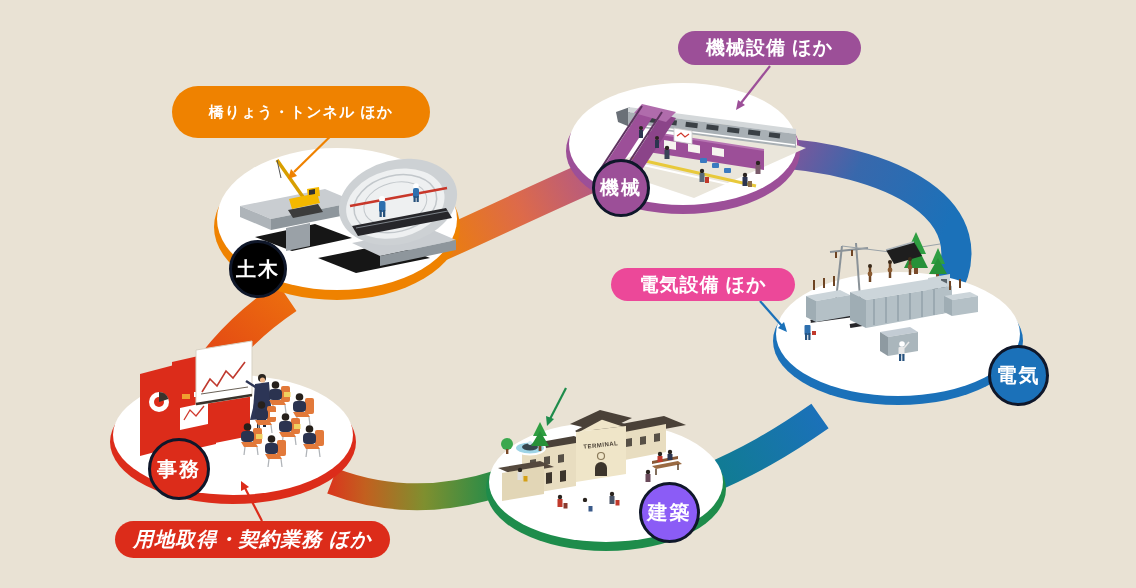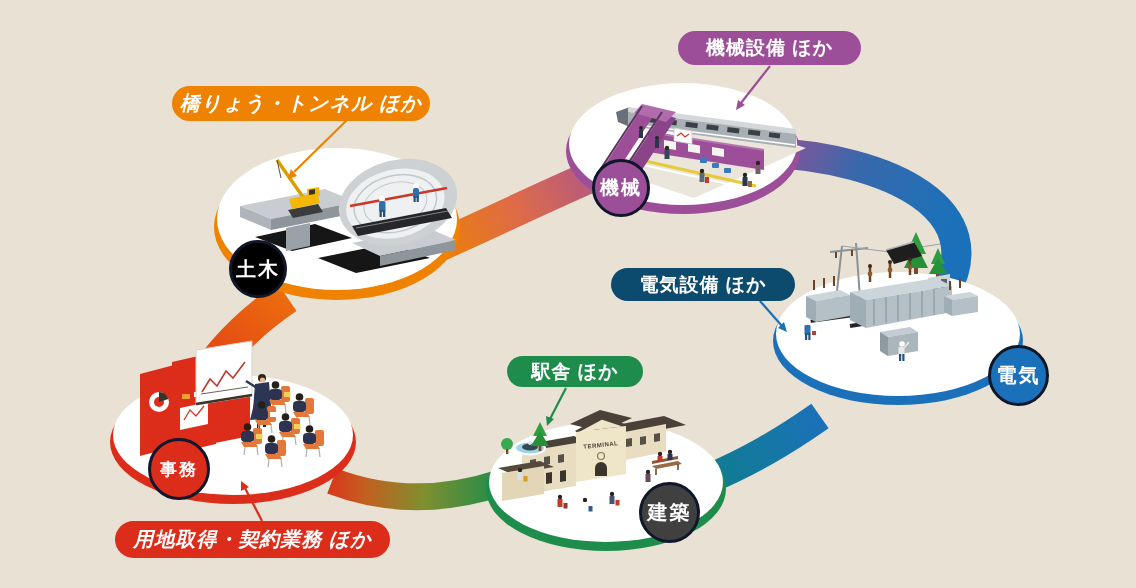--- a/index.html
+++ b/index.html
@@ -11,30 +11,30 @@
   .art{position:absolute;left:0;top:0;z-index:1;}
   .pill{
     position:absolute;z-index:3;display:flex;align-items:center;justify-content:center;
     color:#fff;font-weight:bold;border-radius:999px;letter-spacing:1px;white-space:nowrap;
   }
   .badge{
     position:absolute;z-index:3;display:flex;align-items:center;justify-content:center;
     color:#fff;font-weight:bold;border-radius:50%;border:3px solid #0f172a;box-sizing:border-box;
     letter-spacing:2px;white-space:nowrap;
   }
-  .pill-civil{left:172px;top:86px;width:258px;height:35px;background:#ef8200;font-size:20px;font-style:italic;}
+  .pill-civil{left:172px;top:86px;width:258px;height:52px;background:#ef8200;font-size:15px;}
   .pill-machinery{left:678px;top:31px;width:183px;height:34px;background:#9c4f98;font-size:19px;}
-  .pill-electric{left:611px;top:268px;width:184px;height:33px;background:#0c4a6e;font-size:19px;}
+  .pill-electric{left:611px;top:268px;width:184px;height:33px;background:#ec4899;font-size:19px;}
   .pill-architecture{left:507px;top:356px;width:136px;height:31px;background:#1e8c4b;font-size:19px;}
   .pill-office{left:115px;top:521px;width:275px;height:37px;background:#dc2c1a;font-size:20px;font-style:italic;}
   .badge-civil{left:229px;top:240px;width:58px;height:58px;background:#000000;font-size:20px;}
   .badge-machinery{left:592px;top:159px;width:58px;height:58px;background:#9c4f98;font-size:19px;}
   .badge-electric{left:988px;top:345px;width:61px;height:61px;background:#1b71b9;font-size:20px;}
-  .badge-architecture{left:639px;top:482px;width:61px;height:61px;background:#404040;font-size:20px;}
-  .badge-office{left:148px;top:438px;width:62px;height:62px;background:#dc2c1a;font-size:17px;}
+  .badge-architecture{left:639px;top:482px;width:61px;height:61px;background:#8b5cf6;font-size:20px;}
+  .badge-office{left:148px;top:438px;width:62px;height:62px;background:#dc2c1a;font-size:20px;}
 </style>
 </head>
 <body>
 
 <div class="stage">
 
 <svg class="art" width="1136" height="588" viewBox="0 0 1136 588">
   <defs>
     <linearGradient id="gCM" gradientUnits="userSpaceOnUse" x1="425" y1="252" x2="615" y2="166">
       <stop offset="0" stop-color="#ee8200"></stop>
@@ -408,21 +408,20 @@
     <g>
       <line x1="262" y1="521" x2="245" y2="488" stroke="#dc2c1a" stroke-width="2.2"></line>
       <polygon points="241,481 249,487 241,491" fill="#dc2c1a"></polygon>
     </g>
   </g>
 </svg>
 
   <div class="pill pill-civil">橋りょう・トンネル ほか</div>
   <div class="pill pill-machinery">機械設備 ほか</div>
   <div class="pill pill-electric">電気設備 ほか</div>
-  <div class="pill pill-architecture">駅舎 ほか</div>
   <div class="pill pill-office">用地取得・契約業務 ほか</div>
 
   <div class="badge badge-civil">土木</div>
   <div class="badge badge-machinery">機械</div>
   <div class="badge badge-electric">電気</div>
   <div class="badge badge-architecture">建築</div>
   <div class="badge badge-office">事務</div>
 
 </div>
 

